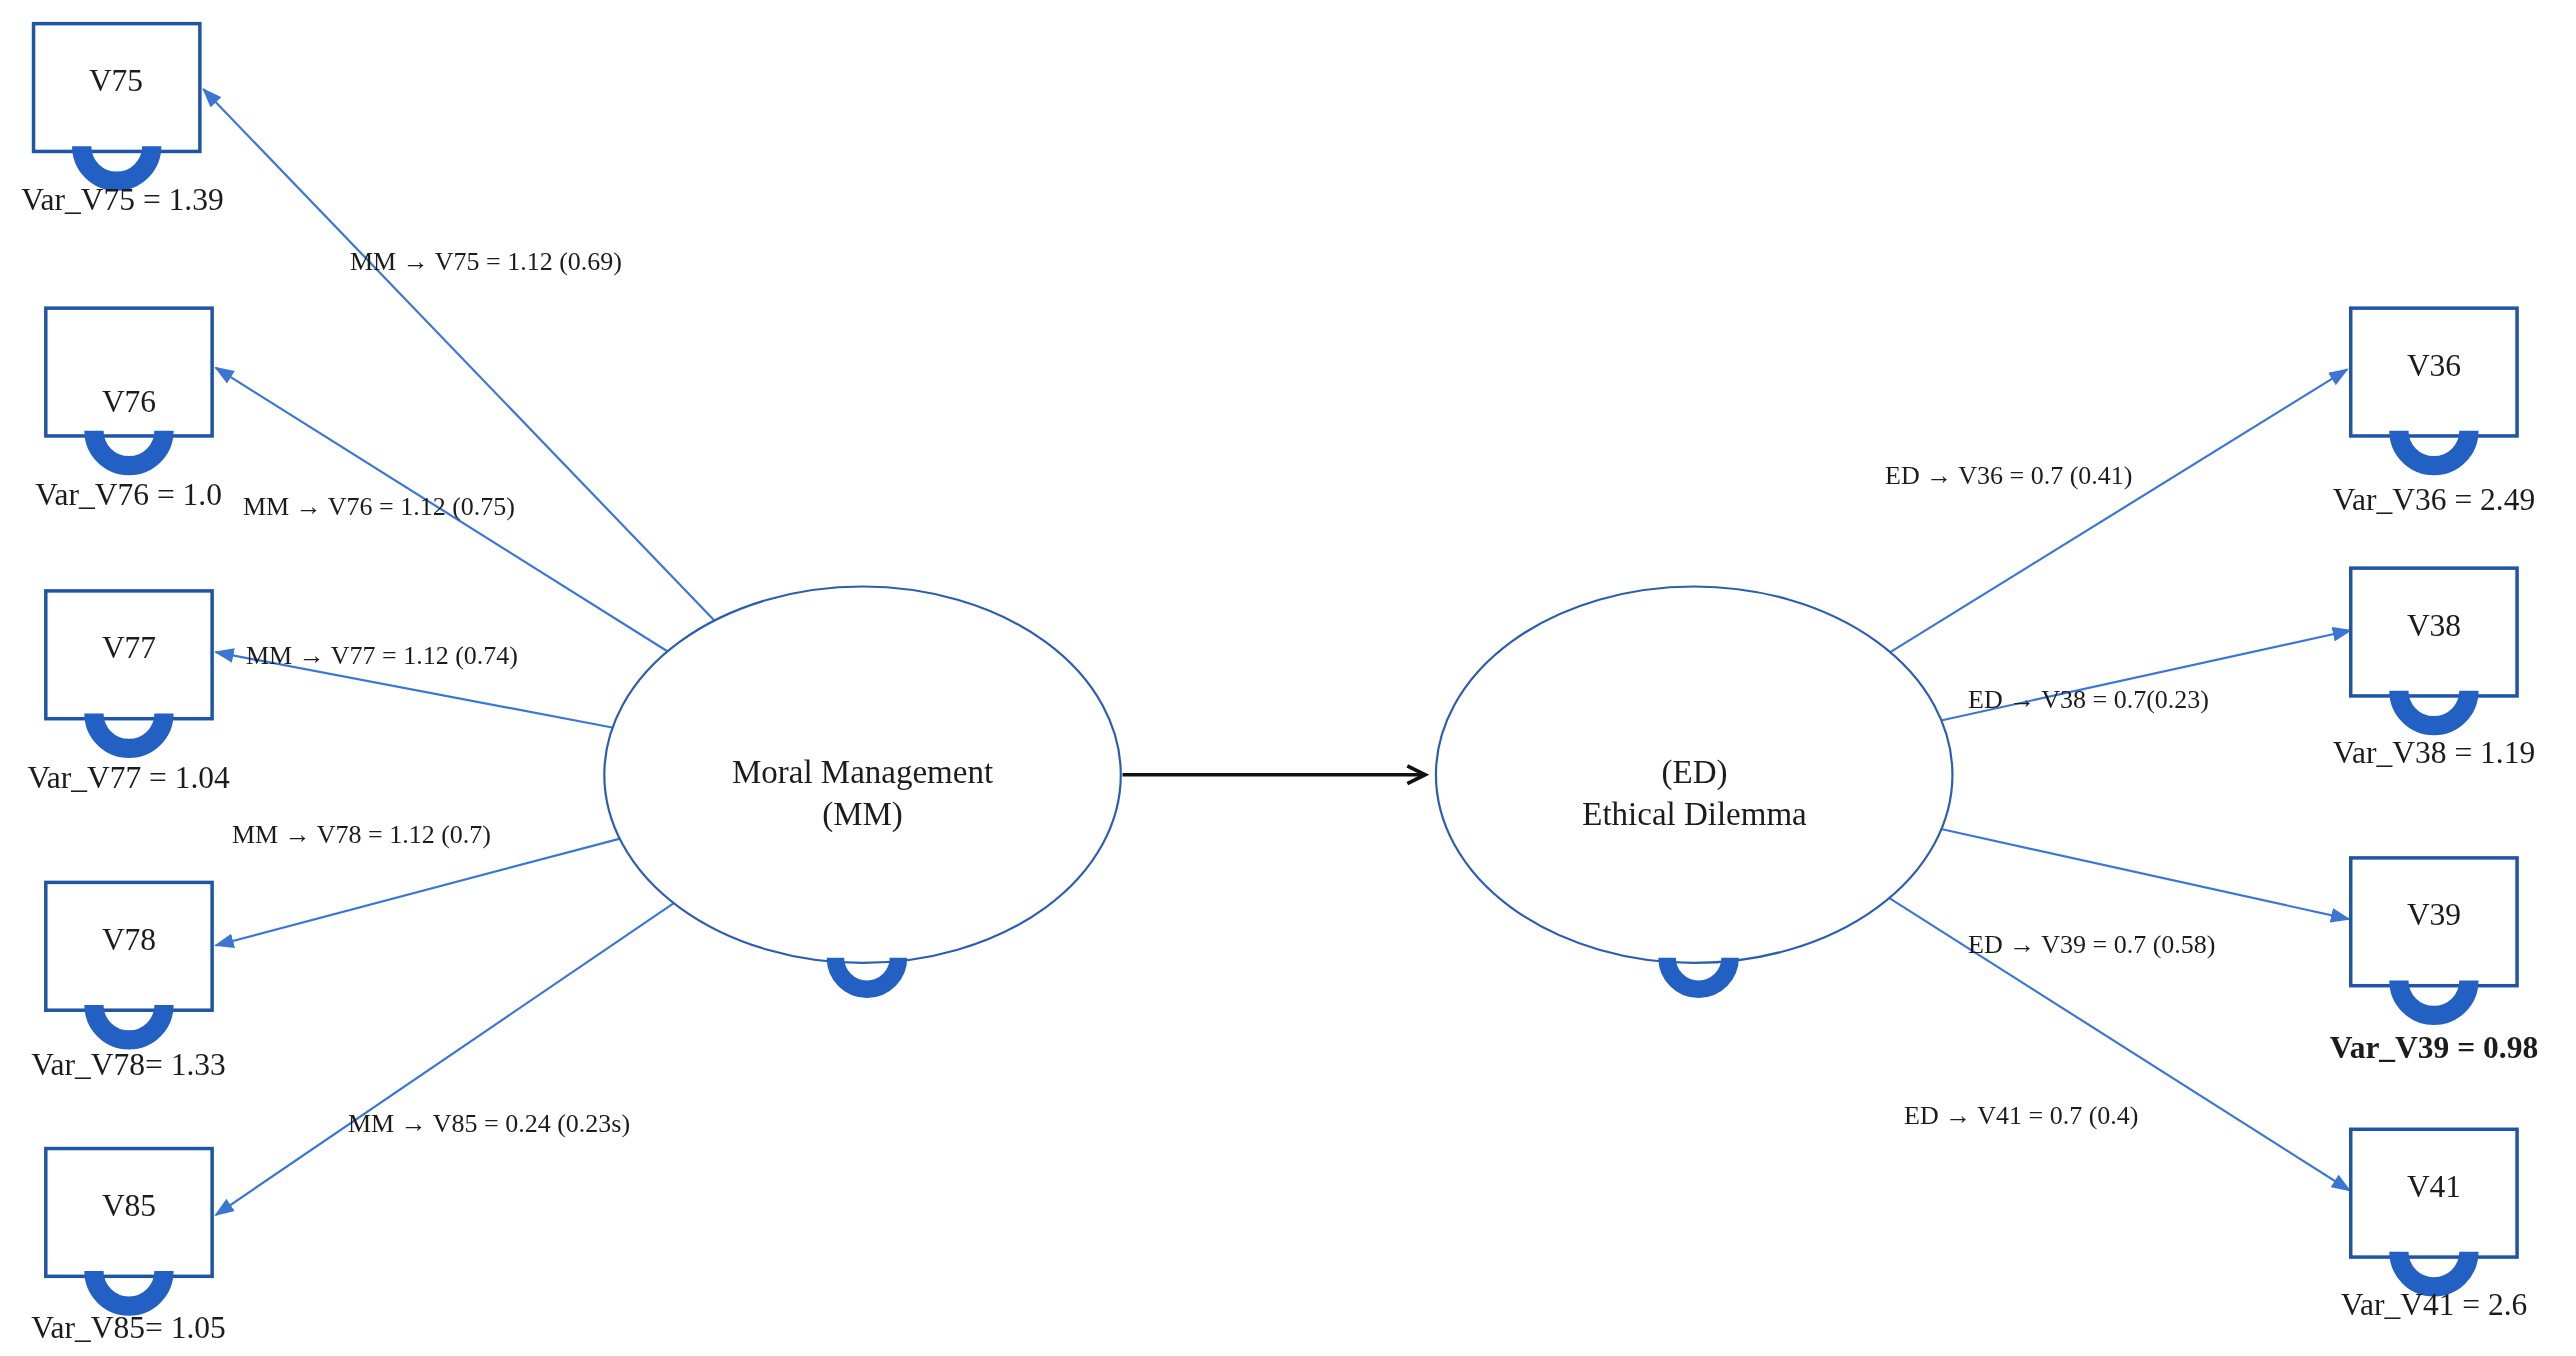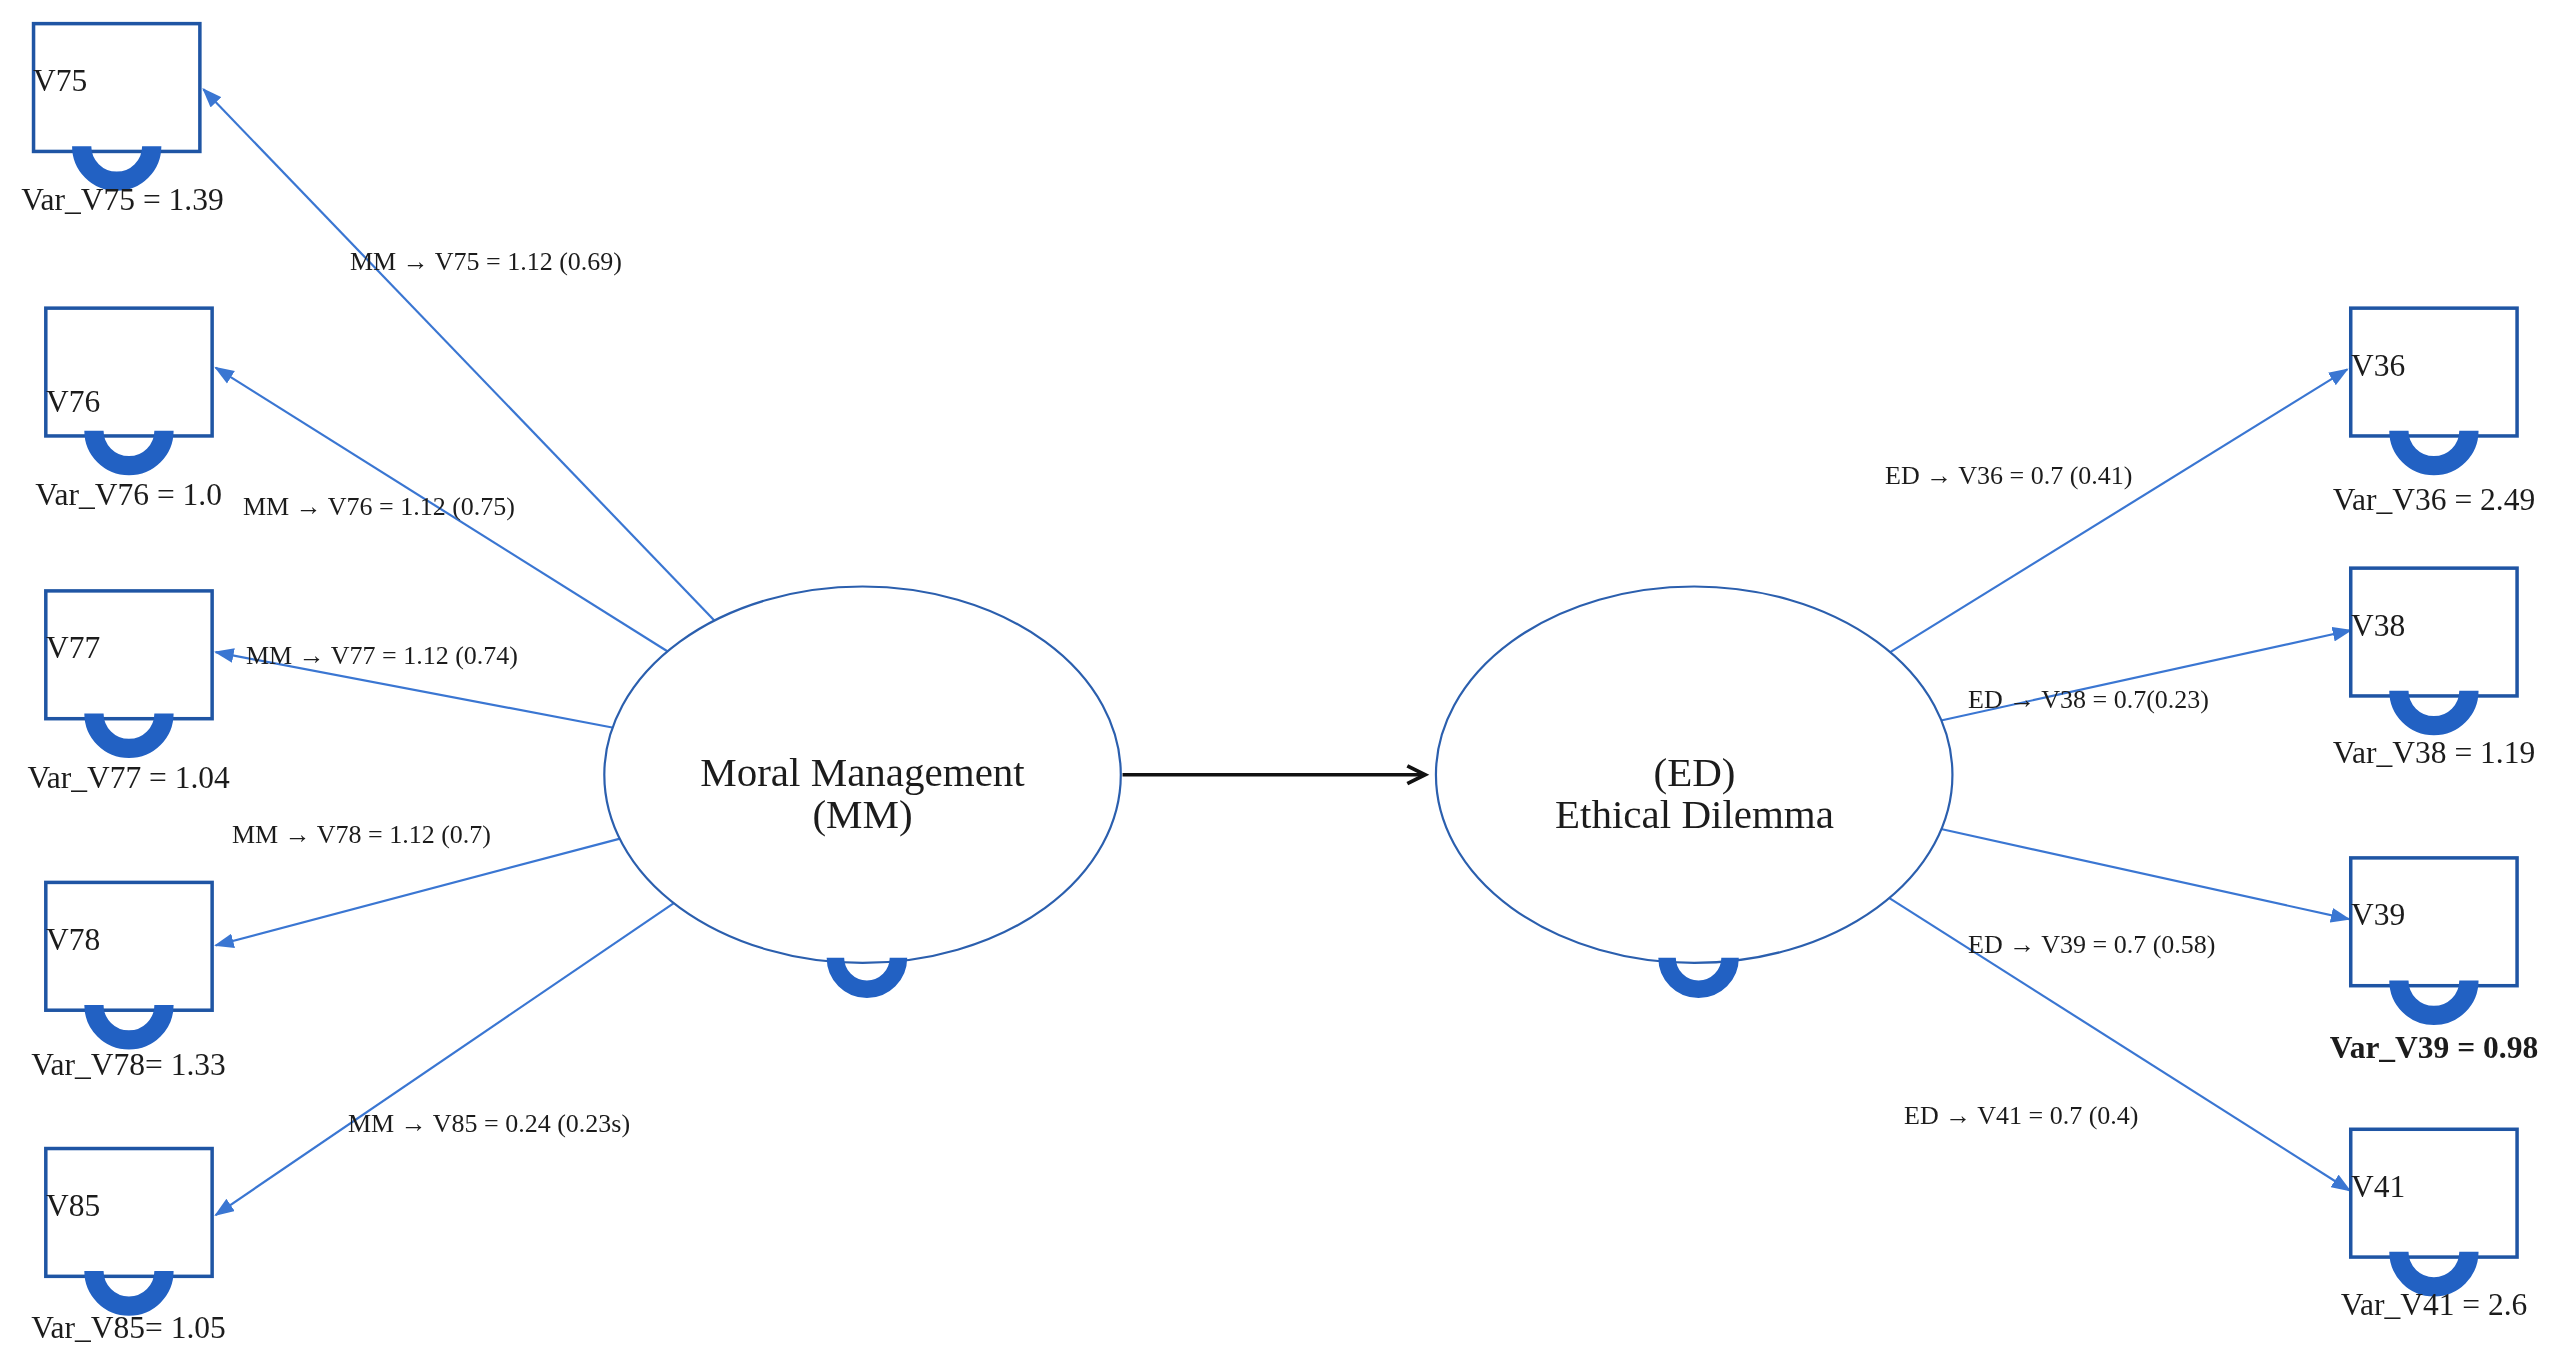--- a/index.html
+++ b/index.html
@@ -6,24 +6,24 @@
   #canvas{
     position:relative;
     width:2576px;height:1356px;
     background:#ffffff;
     font-family:"Liberation Serif","DejaVu Serif",serif;
     color:#1c1c1c;
     overflow:hidden;
   }
   #shapes{position:absolute;left:0;top:0;}
   .txt{position:absolute;white-space:nowrap;}
-  .node-label{font-size:31.5px;text-align:left;width:166px;}
+  .node-label{font-size:31.5px;text-align:center;width:166px;}
   .var-label{font-size:31.5px;text-align:center;width:280px;}
   .path-label{font-size:26px;}
-  .latent-label{font-size:41px;text-align:center;width:455px;line-height:42px;}
+  .latent-label{font-size:33px;text-align:center;width:455px;line-height:42px;}
   .latent-label span{display:block;}
 </style>
 </head>
 <body>
 
 <div id="canvas">
 
   <svg id="shapes" width="2576" height="1356" viewBox="0 0 2942 1549">
     <defs>
       <marker id="blueHead" viewBox="0 0 12 9" refX="11" refY="4.5" markerWidth="9" markerHeight="7" orient="auto">

